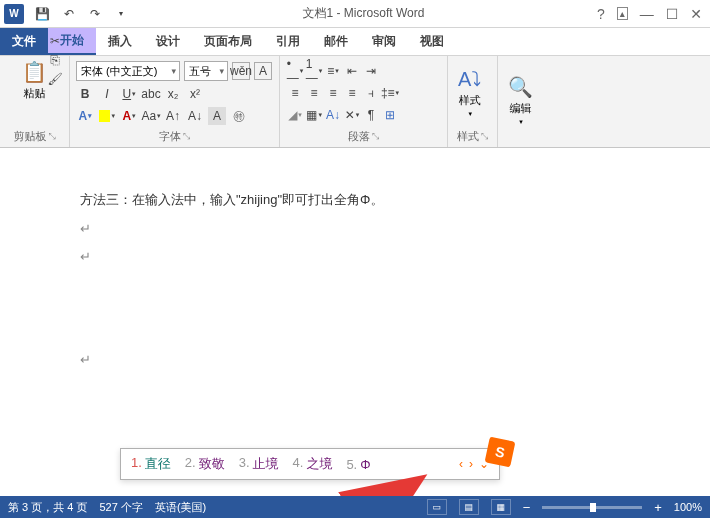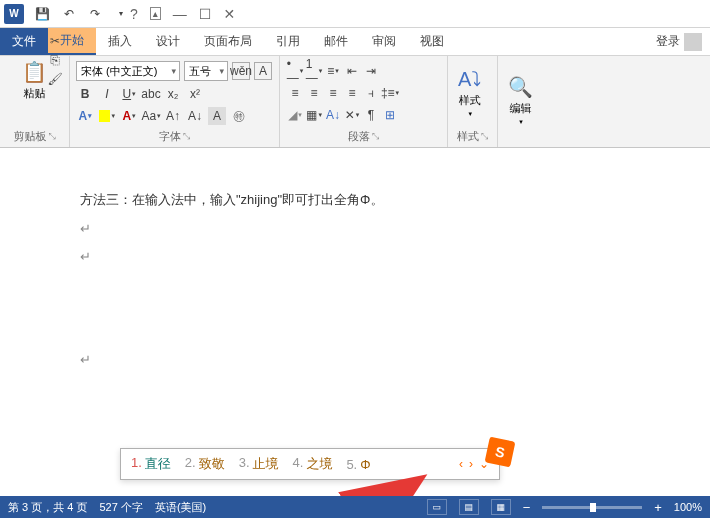--- a/index.html
+++ b/index.html
@@ -7,23 +7,23 @@
 
 .title-bar { height: 28px; background: #fff; display: flex; align-items: center; border-bottom: 1px solid #d4d4d4; font-size: 12px; }
 .title-bar .app-icon { width: 20px; height: 20px; background: #2b579a; color: #fff; display: flex; align-items: center; justify-content: center; font-size: 10px; font-weight: bold; margin-left: 4px; border-radius: 2px; }
 .title-bar .qat { display: flex; align-items: center; gap: 8px; margin-left: 10px; }
 .title-bar .qat-btn { width: 18px; height: 18px; display: flex; align-items: center; justify-content: center; color: #444; cursor: pointer; }
 .title-bar .title { flex: 1; text-align: center; color: #555; }
 .title-bar .sys-btns { display: flex; align-items: center; gap: 12px; margin-right: 8px; color: #666; }
 .title-bar .sys-btn { cursor: pointer; font-size: 14px; }
 
 .ribbon-tabs { height: 28px; display: flex; align-items: stretch; border-bottom: 1px solid #d4d4d4; font-size: 12px; }
-.ribbon-tab { padding: 0 12px; display: flex; align-items: center; color: #444; cursor: pointer; }
+.ribbon-tab { padding: 0 12px; display: flex; align-items: center; color: #444; cursor: pointer; font-weight: bold; }
 .ribbon-tab.file { background: #2b579a; color: #fff; }
-.ribbon-tab.active { color: #2b579a; border-bottom: 2px solid #2b579a; background: #fdba74; }
+.ribbon-tab.active { color: #2b579a; border-bottom: 2px solid #2b579a; background: #c4b5fd; }
 .ribbon-tabs .spacer { flex: 1; }
 .ribbon-tabs .login { padding: 0 8px; display: flex; align-items: center; color: #444; gap: 4px; }
 .ribbon-tabs .avatar { width: 18px; height: 18px; background: #d0d0d0; }
 
 .ribbon { height: 92px; background: #f3f3f3; border-bottom: 1px solid #c6c6c6; display: flex; font-size: 11px; }
 .ribbon-group { border-right: 1px solid #d4d4d4; display: flex; flex-direction: column; padding: 2px 4px; }
 .ribbon-group .group-body { flex: 1; display: flex; align-items: center; gap: 2px; }
 .ribbon-group .group-label { text-align: center; color: #666; font-size: 11px; padding: 1px 0; display: flex; justify-content: center; align-items: center; gap: 2px; }
 .ribbon-group .group-label .launcher { font-size: 9px; color: #888; }
 
@@ -57,21 +57,21 @@
 .ime-top { display: flex; align-items: center; padding: 6px 10px; gap: 8px; border-bottom: 1px solid #e0e0e0; }
 .ime-input { color: #0066cc; font-weight: bold; }
 .ime-caret { color: #555; }
 .ime-hint { color: #888; font-size: 12px; margin-left: auto; display: flex; align-items: center; gap: 4px; }
 .ime-logo { position: absolute; right: -14px; top: -10px; width: 26px; height: 26px; background: #ff6a00; color: #fff; transform: rotate(12deg); display: flex; align-items: center; justify-content: center; font-weight: bold; font-size: 14px; border-radius: 3px; }
 .ime-candidates { display: flex; align-items: center; padding: 6px 10px; gap: 14px; }
 .ime-cand { display: flex; gap: 3px; cursor: pointer; }
 .ime-cand .num { color: #999; }
 .ime-cand.first .num { color: #d9534f; }
 .ime-cand.first .txt { color: #0f766e; }
-.ime-cand .txt { color: #a16207; }
+.ime-cand .txt { color: #701a75; }
 .ime-nav { margin-left: auto; display: flex; gap: 6px; color: #ff6a00; font-size: 12px; }
 
 .arrow { position: absolute; left: 220px; top: 310px; pointer-events: none; }
 
 .status-bar { position: absolute; bottom: 0; left: 0; right: 0; height: 22px; background: #2b579a; color: #fff; display: flex; align-items: center; font-size: 11px; padding: 0 8px; gap: 12px; }
 .status-bar .sect { white-space: nowrap; }
 .status-bar .spacer { flex: 1; }
 .status-bar .view-btn { width: 20px; height: 16px; display: flex; align-items: center; justify-content: center; cursor: pointer; border: 1px solid rgba(255,255,255,0.3); font-size: 9px; }
 .zoom-slider { width: 100px; height: 3px; background: rgba(255,255,255,0.4); position: relative; }
 .zoom-slider .thumb { position: absolute; left: 48px; top: -3px; width: 6px; height: 9px; background: #fff; }
@@ -81,44 +81,41 @@
 <body>
 
 <div class="title-bar">
   <div class="app-icon">W</div>
   <div class="qat">
     <div class="qat-btn">💾</div>
     <div class="qat-btn">↶</div>
     <div class="qat-btn">↷</div>
     <div class="qat-btn" style="font-size:8px;">▾</div>
   </div>
+  <div class="title">文档1 - Microsoft Word</div>
   <div class="sys-btns">
     <span class="sys-btn">?</span>
     <span class="sys-btn" style="border:1px solid #888;padding:0 2px;font-size:10px;">▴</span>
     <span class="sys-btn">—</span>
     <span class="sys-btn">☐</span>
     <span class="sys-btn">✕</span>
   </div>
 </div>
 
 <div class="ribbon-tabs">
   <div class="ribbon-tab file">文件</div>
   <div class="ribbon-tab active">开始</div>
   <div class="ribbon-tab">插入</div>
   <div class="ribbon-tab">设计</div>
   <div class="ribbon-tab">页面布局</div>
   <div class="ribbon-tab">引用</div>
   <div class="ribbon-tab">邮件</div>
   <div class="ribbon-tab">审阅</div>
   <div class="ribbon-tab">视图</div>
   <div class="spacer"></div>
-  <div class="login">
-    <span>登录</span>
-    <div class="avatar"></div>
-  </div>
 </div>
 
 <div class="ribbon">
   <div class="ribbon-group" style="width:70px;">
     <div class="group-body" style="flex-direction:column;gap:0;">
       <div class="big-btn">
         <span class="icon">📋</span>
         <span class="label">粘贴</span>
       </div>
       <div style="display:flex;flex-direction:column;gap:1px;position:absolute;left:46px;top:32px;">

